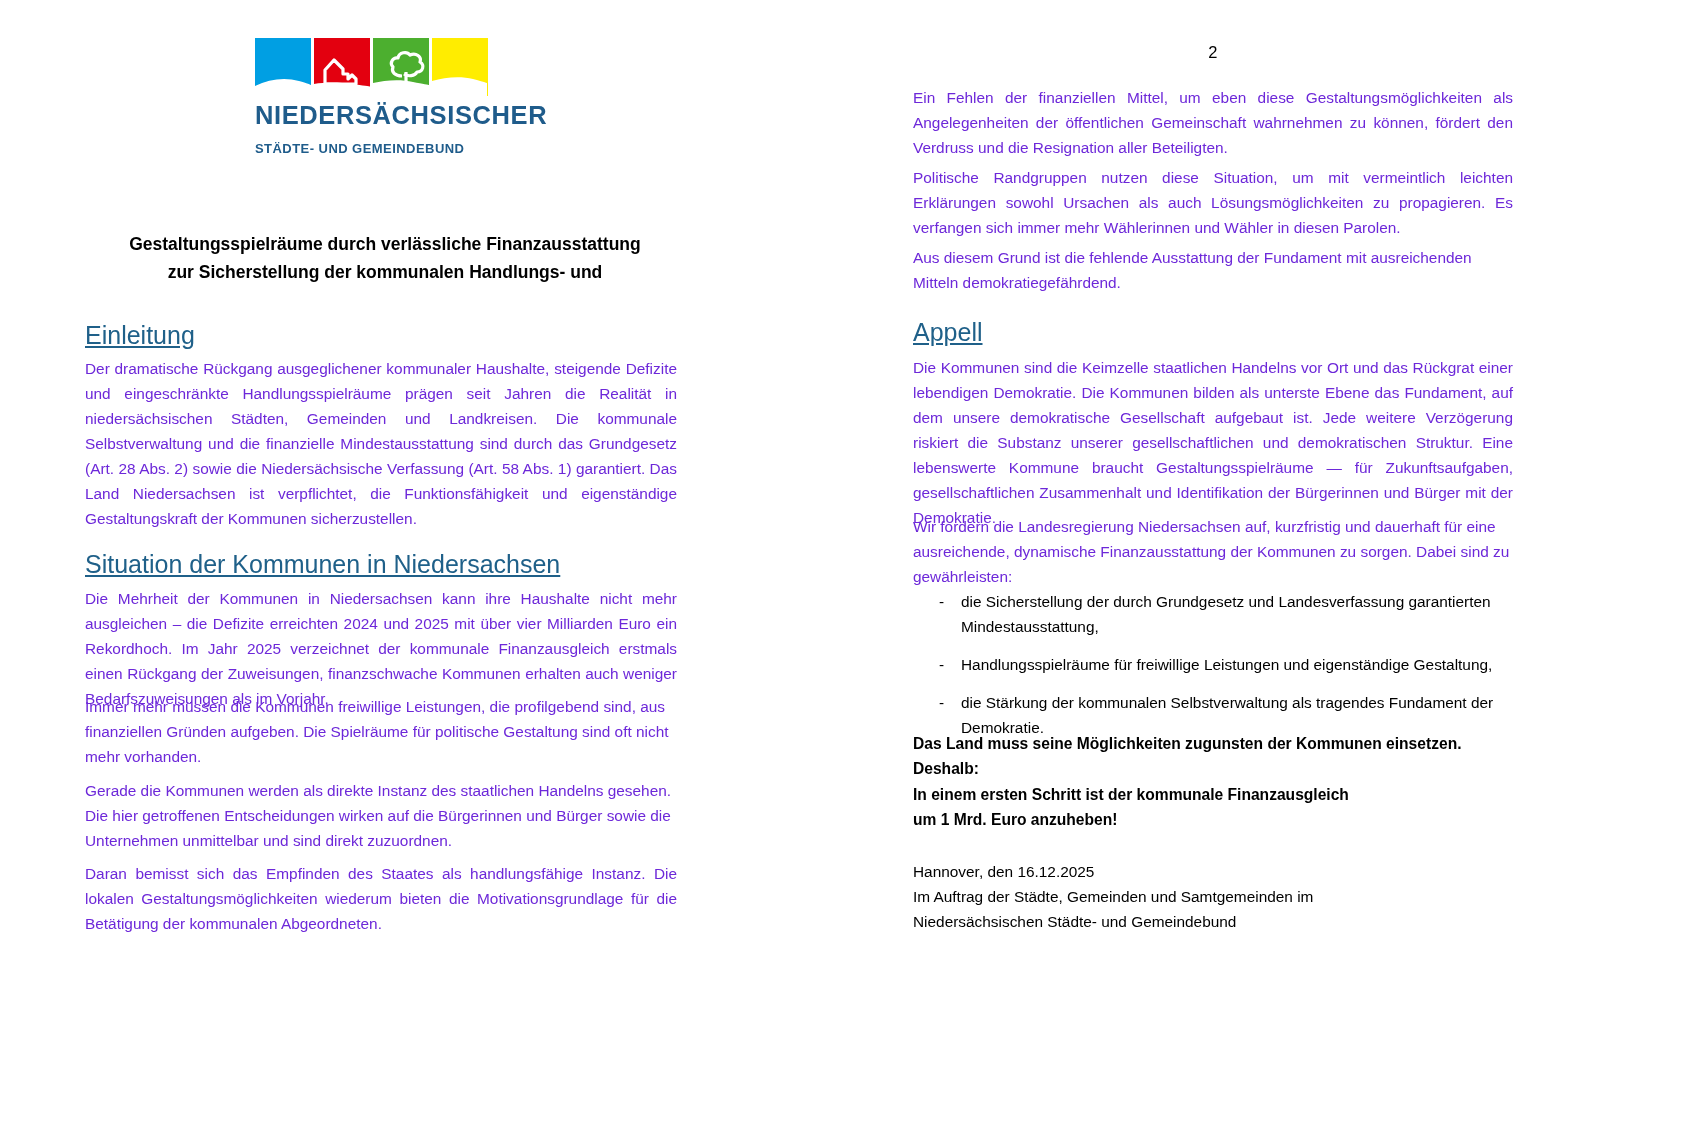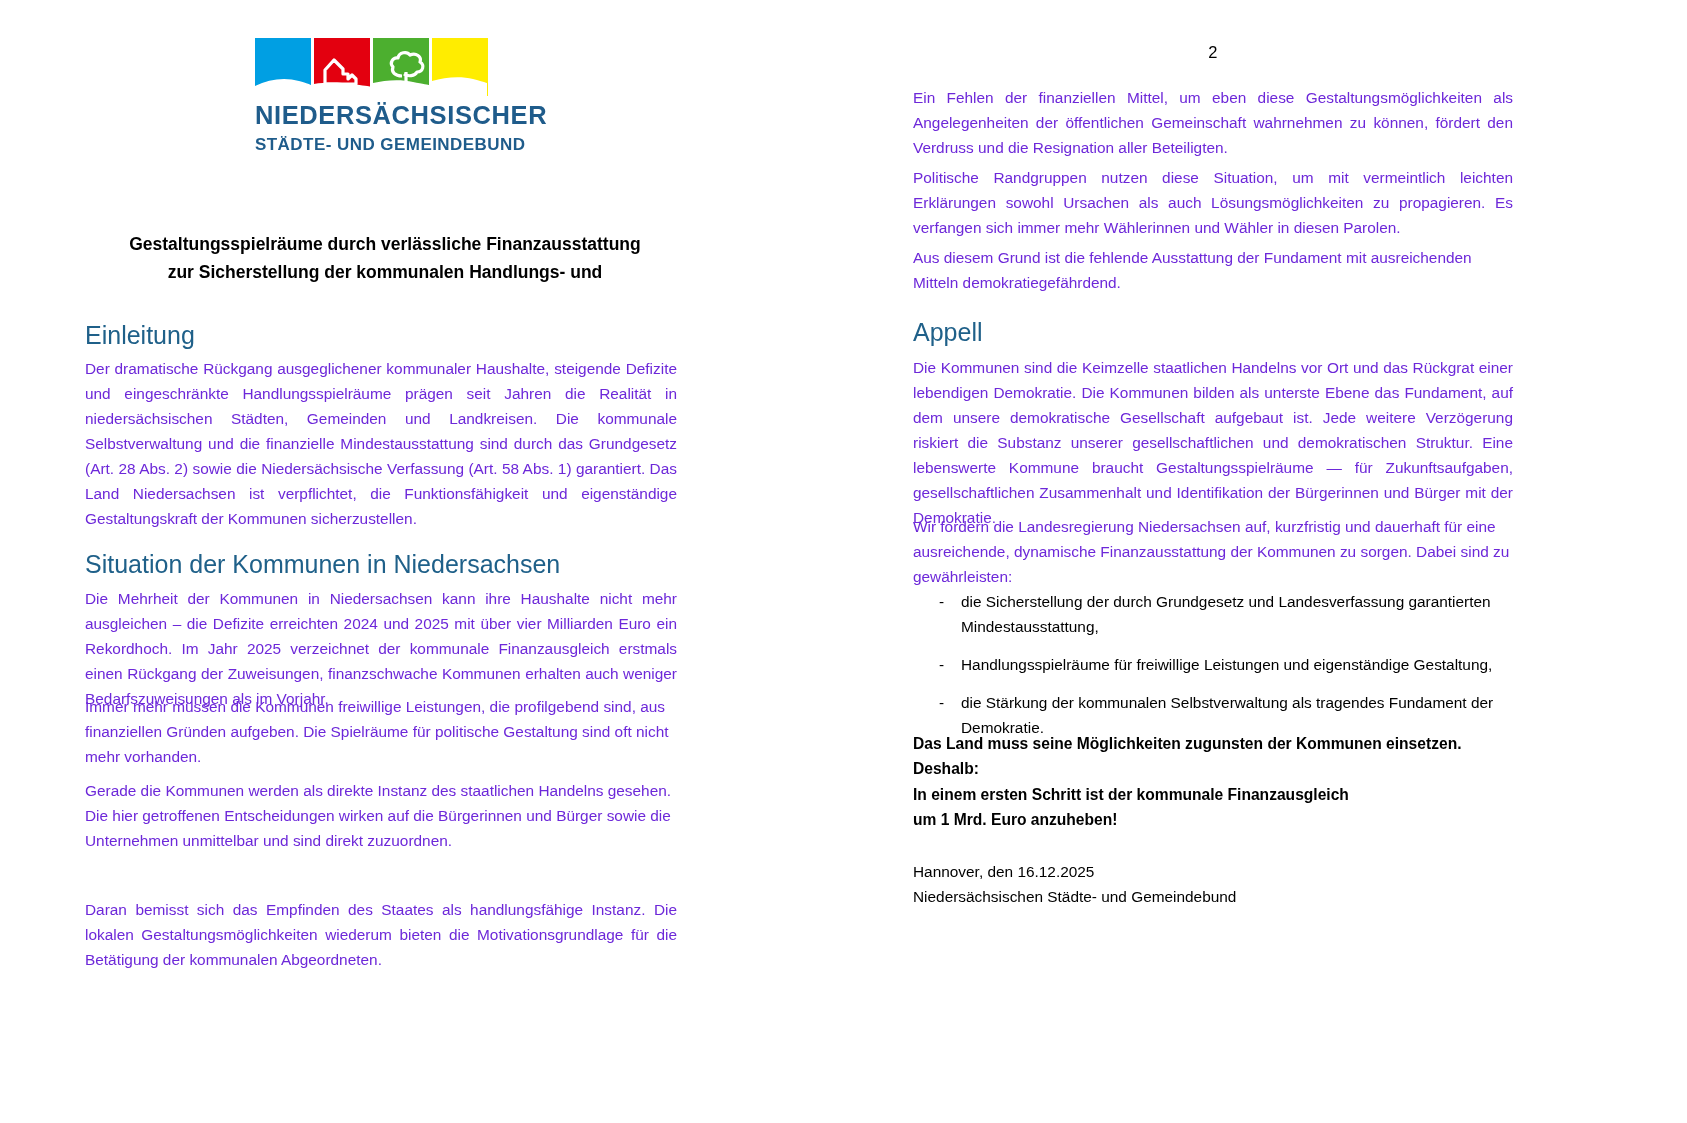--- a/index.html
+++ b/index.html
@@ -66,22 +66,22 @@
   .logo-name {
     margin-top: 6px;
     font-size: 25.5px;
     font-weight: 700;
     letter-spacing: .6px;
     color: #1f5c8b;
     line-height: 1.05;
     white-space: nowrap;
   }
   .logo-sub {
-    margin-top: 7px;
-    font-size: 17px;
+    margin-top: 13px;
+    font-size: 13px;
     font-weight: 700;
     letter-spacing: .45px;
     color: #1f5c8b;
     line-height: 1.05;
     white-space: nowrap;
   }
 
   
   .doc-title {
     position: absolute;
@@ -106,20 +106,21 @@
     line-height: 1.62;
   }
 
   
   h2.section {
     margin: 0;
     font-size: 25px;
     font-weight: 400;
     color: #1f6089;
     line-height: 1.2;
+    text-decoration: underline;
   }
 
   
   p.body {
     margin: 0;
     font-size: 15.4px;
     line-height: 1.62;
     color: #6d28d9;
     text-align: justify;
     text-justify: inter-word;
@@ -157,21 +158,21 @@
     text-align: left;
   }
 
   
   #left-intro-head     { position:absolute; top: 320px; left: 85px; width: 592px; }
   #left-intro-text     { position:absolute; top: 357px; left: 85px; width: 592px; }
   #left-sit-head       { position:absolute; top: 549px; left: 85px; width: 592px; }
   #left-sit-p1         { position:absolute; top: 587px; left: 85px; width: 592px; }
   #left-sit-p2         { position:absolute; top: 695px; left: 85px; width: 592px; }
   #left-sit-p3         { position:absolute; top: 779px; left: 85px; width: 592px; }
-  #left-sit-p4         { position:absolute; top: 862px; left: 85px; width: 592px; margin-top: 36px; }
+  #left-sit-p4         { position:absolute; top: 862px; left: 85px; width: 592px; }
 
   
   #right-p1            { position:absolute; top: 86px;  left: 913px; width: 600px; }
   #right-p2            { position:absolute; top: 166px; left: 913px; width: 600px; }
   #right-p3            { position:absolute; top: 246px; left: 913px; width: 600px; }
   #right-appell-head   { position:absolute; top: 317px; left: 913px; width: 600px; }
   #right-appell-p1     { position:absolute; top: 356px; left: 913px; width: 600px; }
   #right-appell-p2     { position:absolute; top: 515px; left: 913px; width: 600px; }
   #right-bullets       { position:absolute; top: 590px; left: 913px; width: 600px; }
   #right-appeal-bold   { position:absolute; top: 731px; left: 913px; width: 600px; }
@@ -284,16 +285,17 @@
 
   <div id="right-appeal-bold" class="appeal-bold">
     <div>Das Land muss seine Möglichkeiten zugunsten der Kommunen einsetzen.</div>
     <div>Deshalb:</div>
     <div>In einem ersten Schritt ist der kommunale Finanzausgleich</div>
     <div>um 1 Mrd. Euro anzuheben!</div>
   </div>
 
   <div id="right-signoff" class="sign-off">
     <div>Hannover, den 16.12.2025</div>
+    <div>Im Auftrag der Städte, Gemeinden und Samtgemeinden im</div>
     <div>Niedersächsischen Städte- und Gemeindebund</div>
   </div>
 
 </div>
 
 </body></html>

